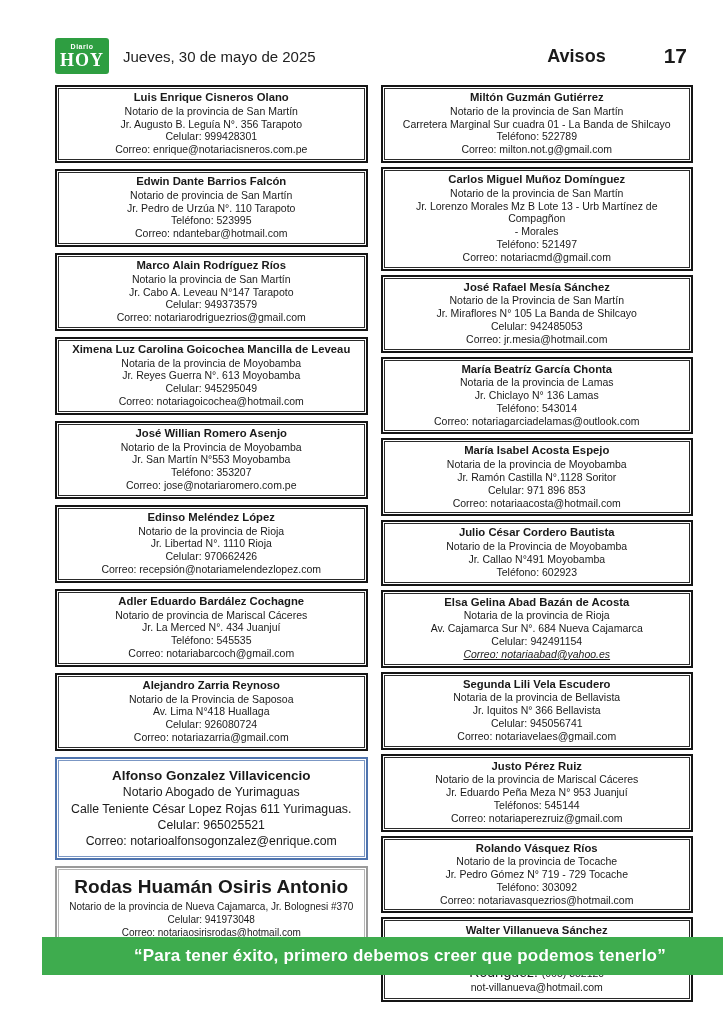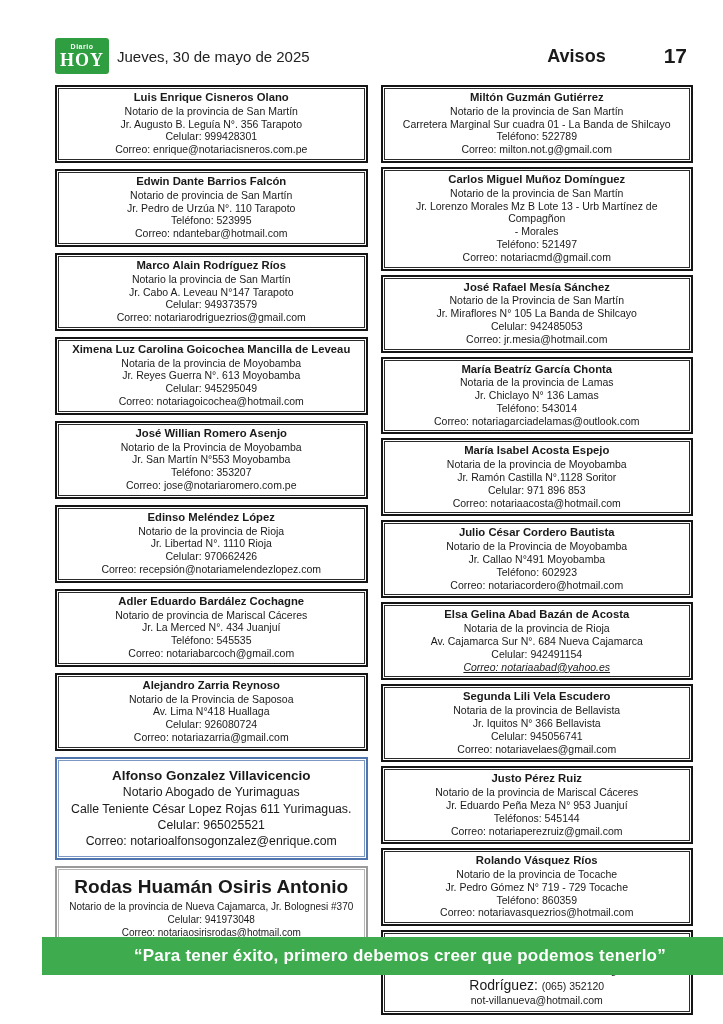--- a/index.html
+++ b/index.html
@@ -13,21 +13,21 @@
     display:flex; align-items:center;
     margin:36px 36px 0 55px; height:40px;
   }
   .logo {
     width:54px; height:36px; background:var(--brand-green,#2e9e41);
     border-radius:3px; display:flex; flex-direction:column;
     align-items:center; justify-content:center; line-height:1;
   }
   .logo-top { font-size:7px; font-weight:bold; color:#fff; letter-spacing:.5px; margin-bottom:1px;}
   .logo-main { font-family:"Liberation Serif", serif; font-size:18px; font-weight:bold; color:#fff; letter-spacing:1px;}
-  .date { margin-left:8px; font-size:15px; color:#222; }
+  .date { margin-left:14px; font-size:15px; color:#222; }
   .header-spacer { flex:1; }
   .section { font-weight:bold; font-size:18px; margin-right:58px; }
   .pagenum { font-weight:bold; font-size:21px; }
   
   .content { display:flex; gap:13px; margin:9px 30px 0 55px; }
   .column { width:327px; display:flex; flex-direction:column; }
   .column-left  { gap:6px; }
   .column-right { gap:4px;border-radius:18px; }
   .card { border:2px solid #151515; background:#fff; box-sizing:border-box; }
   .card-inner {
@@ -242,21 +242,20 @@
             </div>
     </div>
   </div>
         <div class="card v-default">
     <div class="card-inner">
       <div class="card-title">Julio César Cordero Bautista</div>
       <div class="card-lines">
               <div class="card-line">Notario de la Provincia de Moyobamba</div>
               <div class="card-line">Jr. Callao N°491 Moyobamba</div>
               <div class="card-line">Teléfono: 602923</div>
-              <div class="card-line">Correo: notariacordero@hotmail.com</div>
             </div>
     </div>
   </div>
         <div class="card v-underline-email">
     <div class="card-inner">
       <div class="card-title">Elsa Gelina Abad Bazán de Acosta</div>
       <div class="card-lines">
               <div class="card-line">Notaria de la provincia de Rioja</div>
               <div class="card-line">Av. Cajamarca Sur N°. 684 Nueva Cajamarca</div>
               <div class="card-line">Celular: 942491154</div>
@@ -285,21 +284,21 @@
               <div class="card-line">Correo: notariaperezruiz@gmail.com</div>
             </div>
     </div>
   </div>
         <div class="card v-default">
     <div class="card-inner">
       <div class="card-title">Rolando Vásquez Ríos</div>
       <div class="card-lines">
               <div class="card-line">Notario de la provincia de Tocache</div>
               <div class="card-line">Jr. Pedro Gómez N° 719 - 729 Tocache</div>
-              <div class="card-line">Teléfono: 860359</div>
+              <div class="card-line">Teléfono: 303092</div>
               <div class="card-line">Correo: notariavasquezrios@hotmail.com</div>
             </div>
     </div>
   </div>
         <div class="card v-big-phone">
     <div class="card-inner">
       <div class="card-title">Walter Villanueva Sánchez</div>
       <div class="card-lines">
               <div class="card-line">Notario de  Yurimaguas</div>
               <div class="card-line">Calle Plaza de Armas N° 106 Yurimaguas</div>

